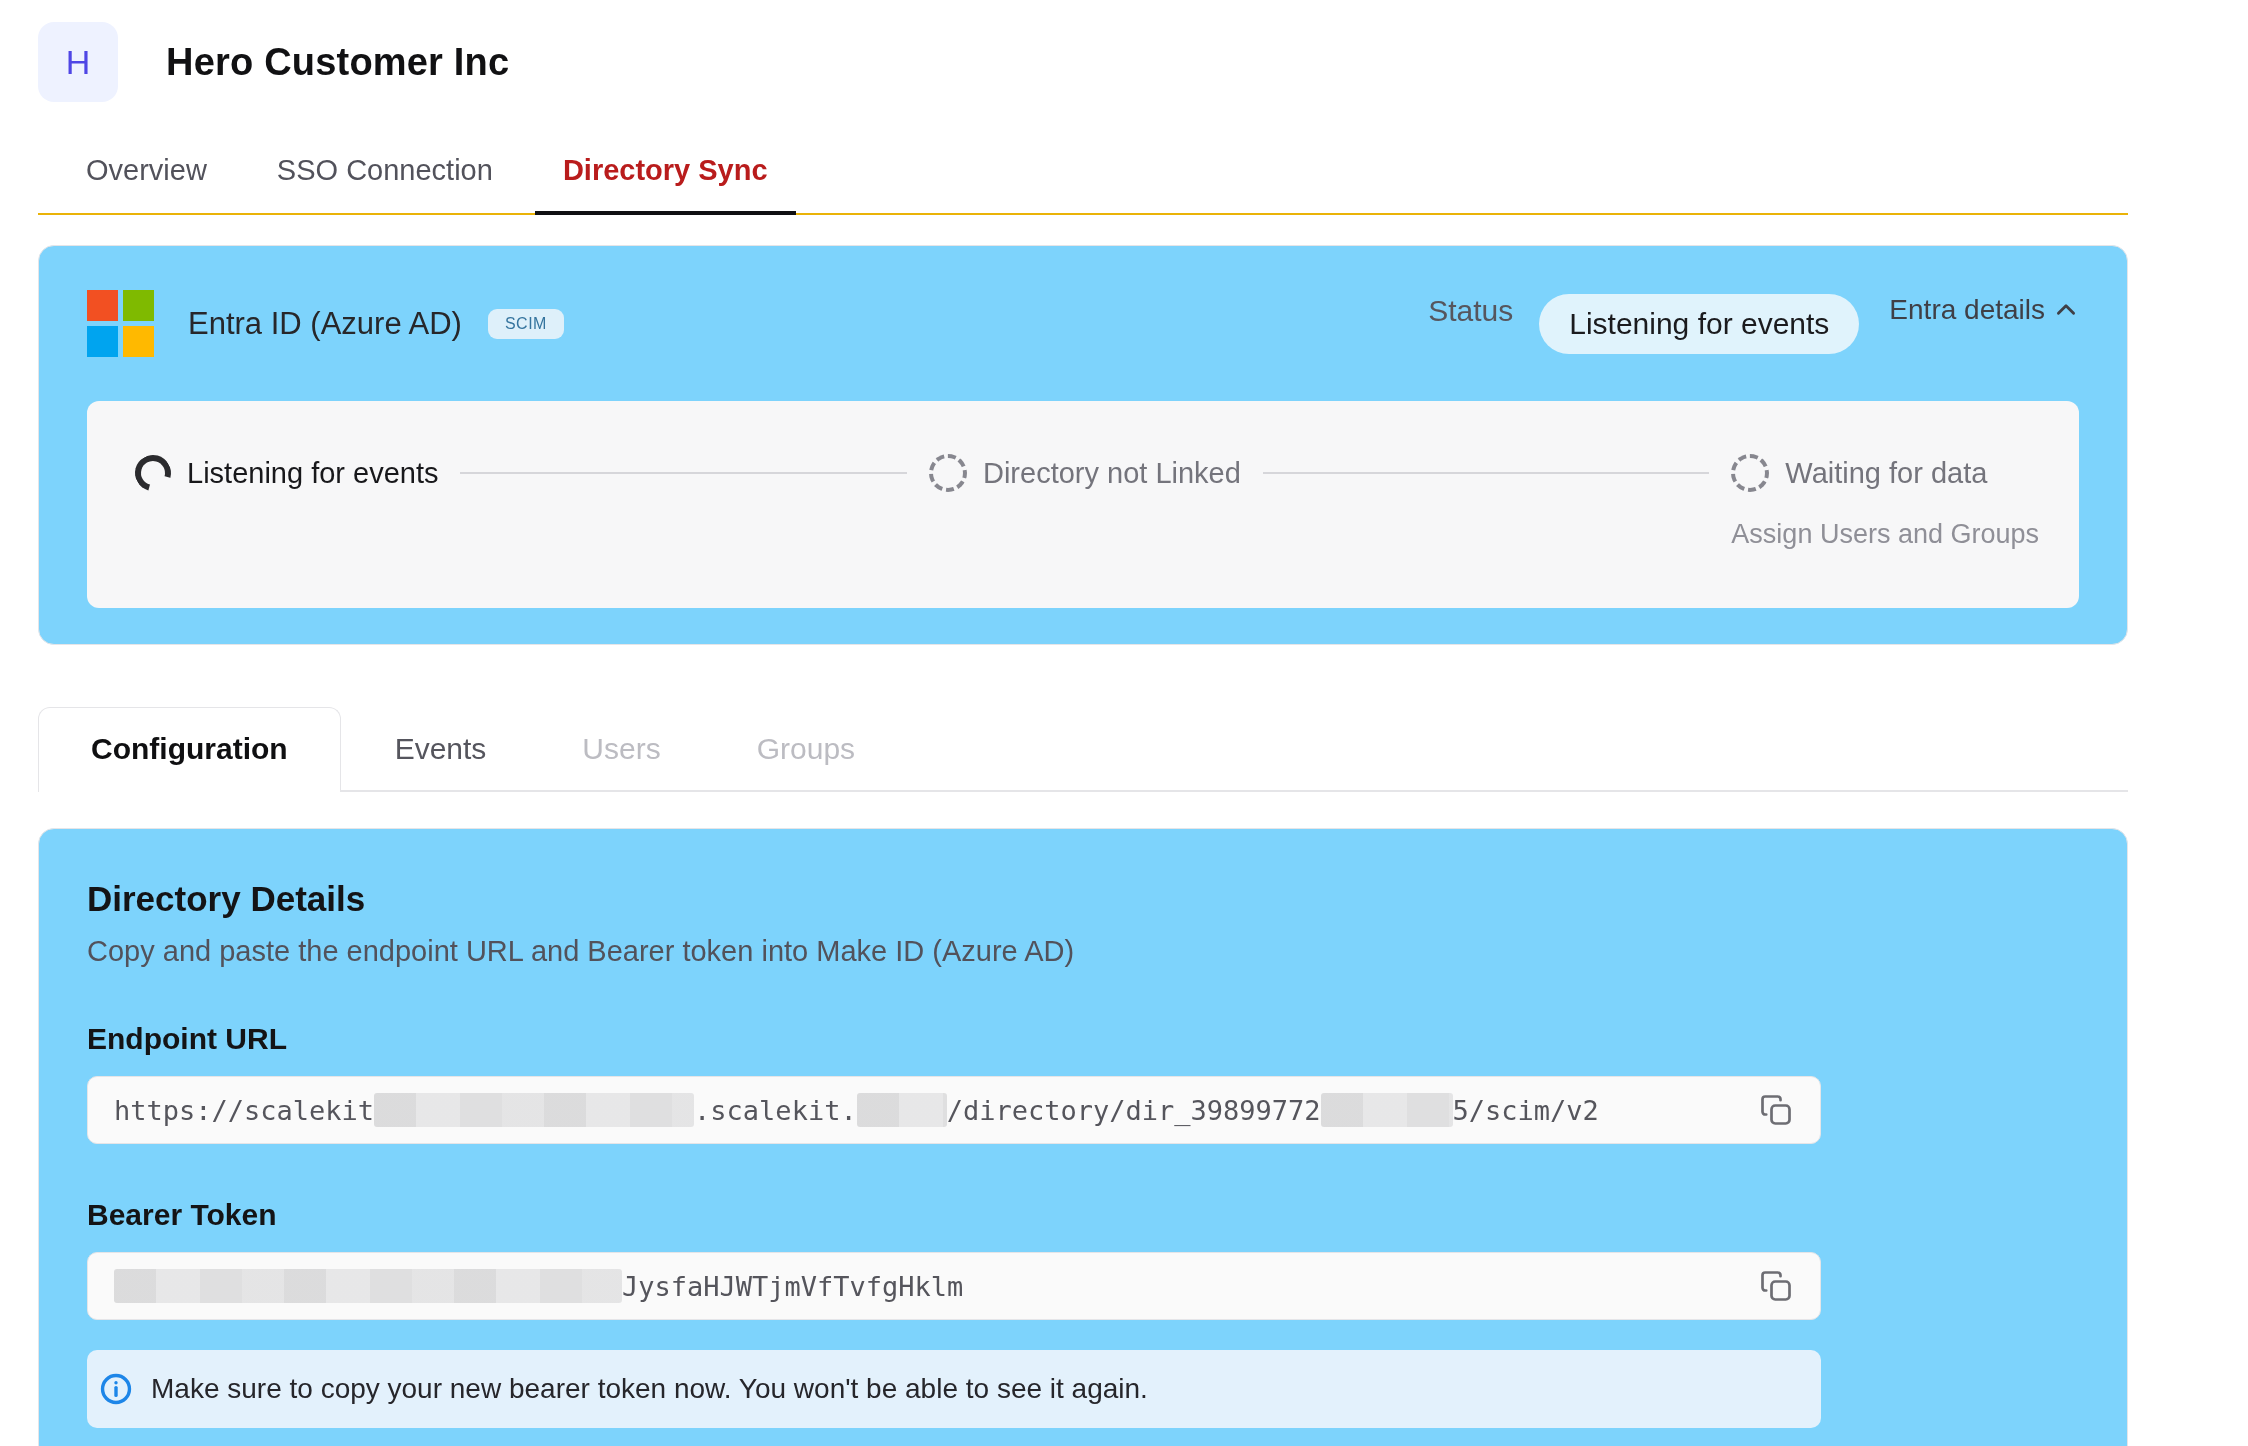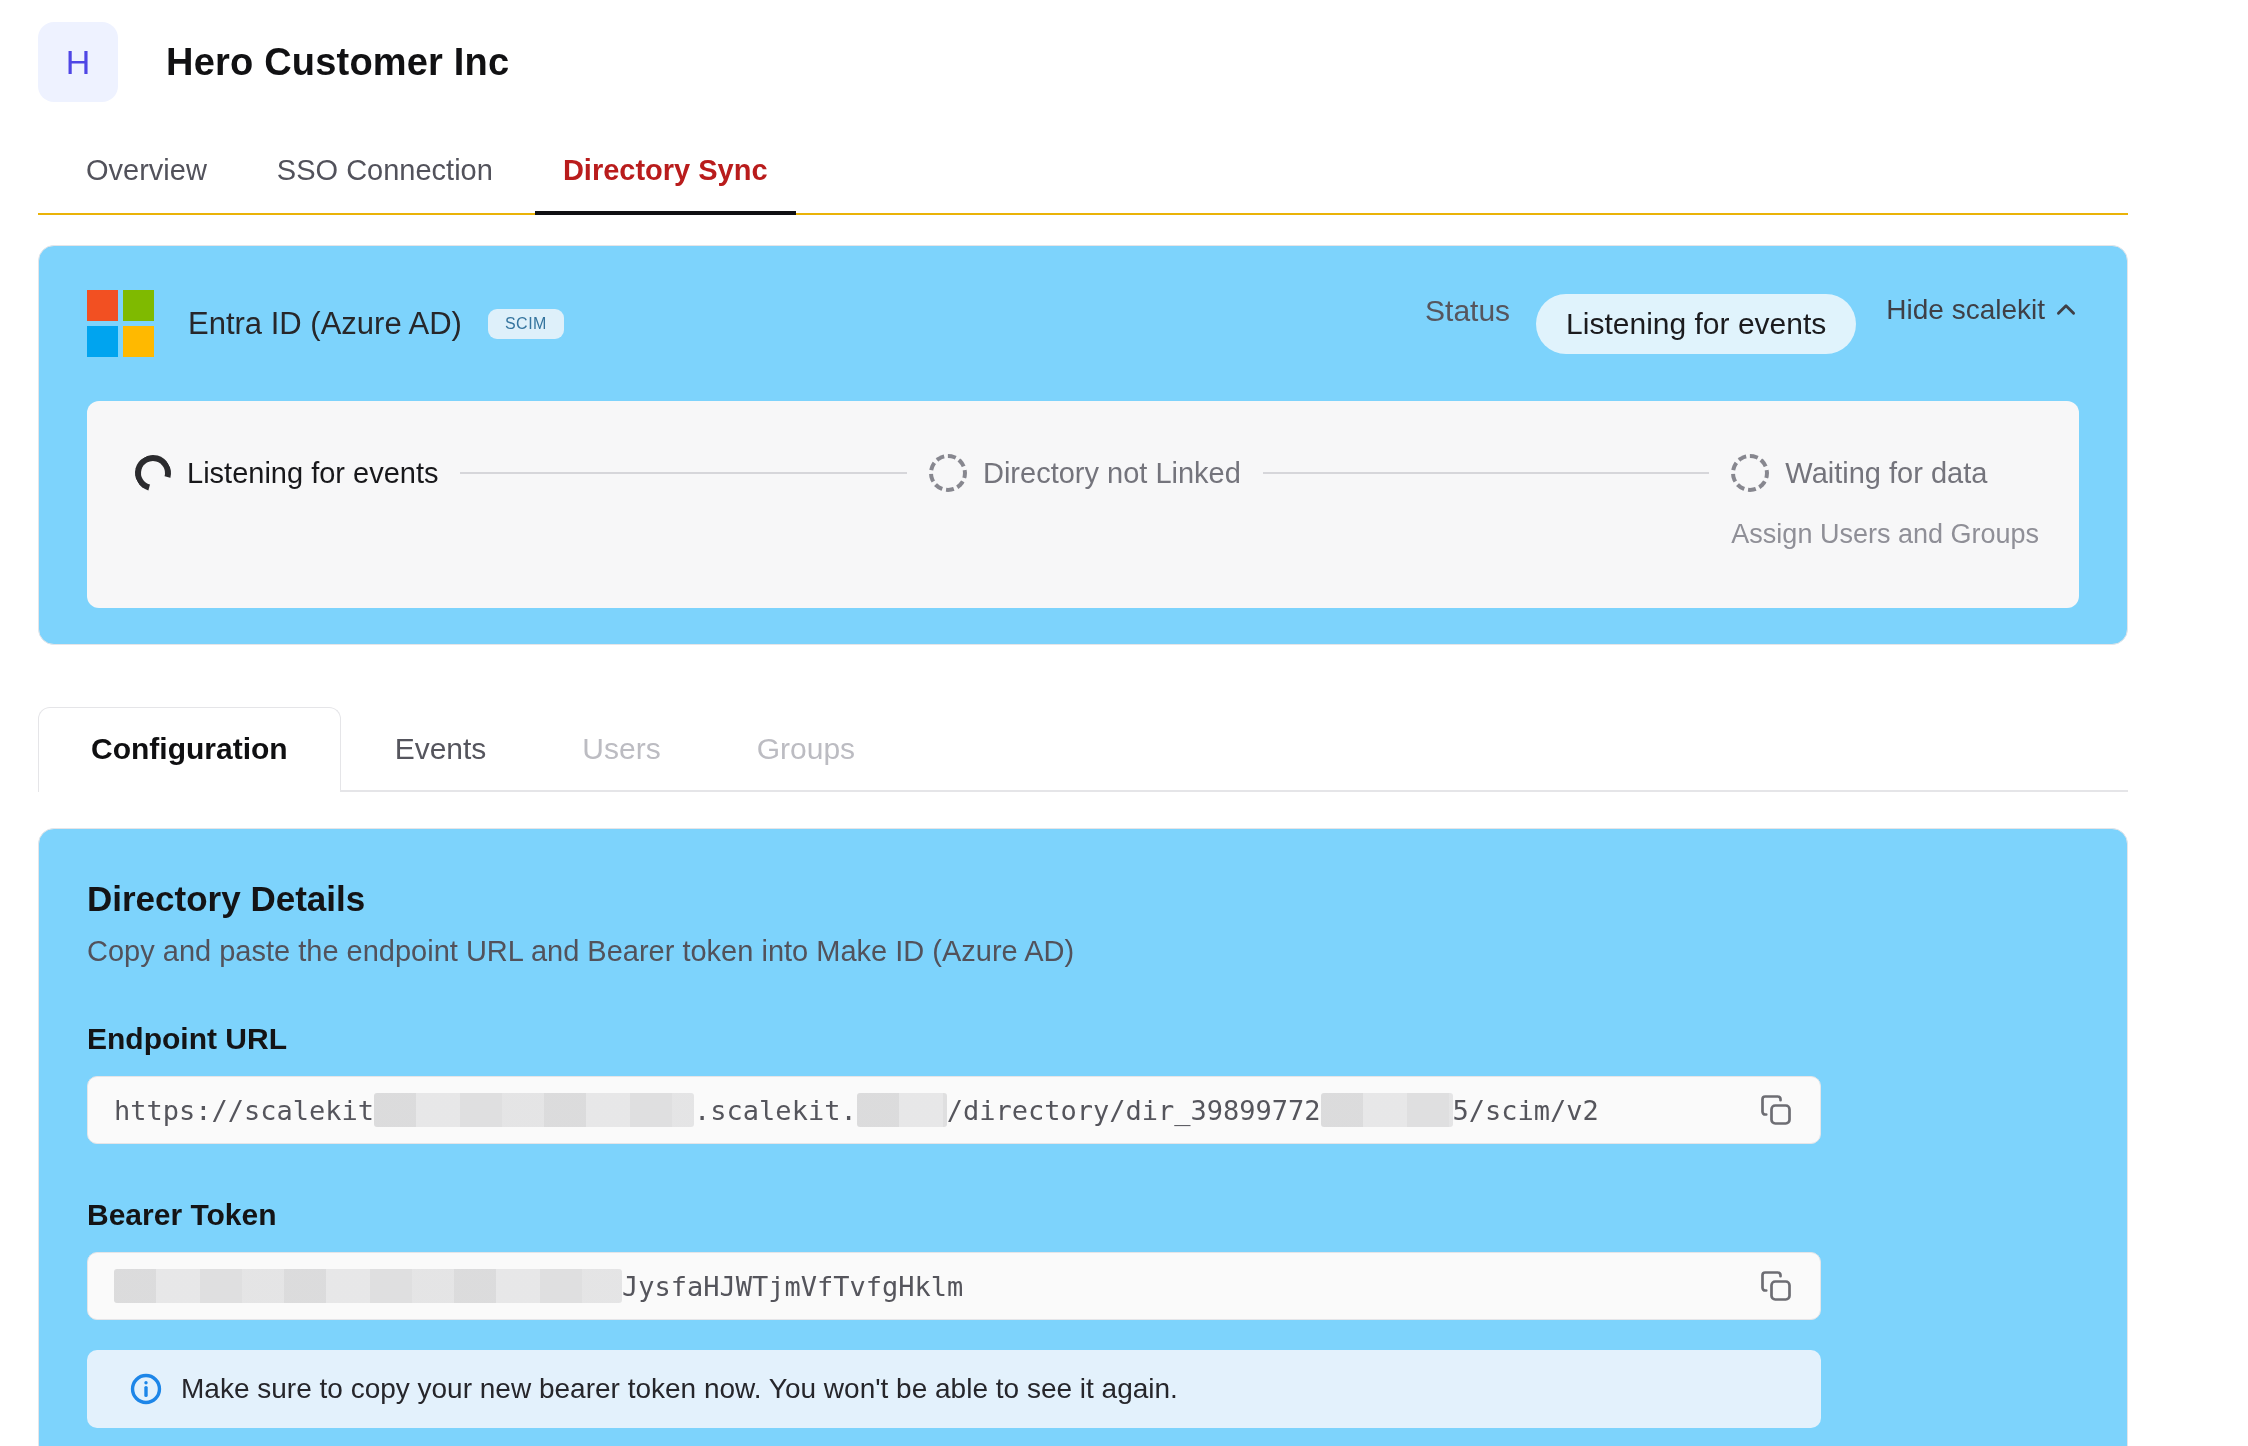--- a/index.html
+++ b/index.html
@@ -78,21 +78,21 @@
   .details-title { font-size:35px; font-weight:600; color:#141416; }
   .details-sub { font-size:29px; color:#52525b; margin-top:16px; }
   .field-label { font-size:30px; font-weight:600; color:#141416; margin-top:54px; }
   .value-field { margin-top:20px; height:68px; background:#fafafa; border:1.5px solid #e5e5e8;
     border-radius:10px; display:flex; align-items:center; padding:0 26px; width:1734px; }
   .value-text { font-family:"DejaVu Sans Mono", monospace; font-size:27px; color:#55555c;
     display:flex; align-items:center; white-space:nowrap; overflow:hidden; flex:1; }
   .value-field .icon-btn { margin-left:auto; }
 
   .notice { margin-top:30px; width:1734px; background:#e3f1fc; border-radius:10px;
-    padding:22px 42px; display:flex; align-items:center; gap:18px; }
+    padding:22px 12px; display:flex; align-items:center; gap:18px; }
   .notice-text { font-size:28px; color:#26262b; }
   .info-svg { width:34px; height:34px; stroke:#1d86e8; stroke-width:2.4; fill:none;
     stroke-linecap:round; stroke-linejoin:round; flex:none; }
 </style>
 </head>
 <body>
 
 <div class="page">
 
   <div class="header-row">
@@ -115,21 +115,21 @@
           <i class="ms-tr"></i>
           <i class="ms-bl"></i>
           <i class="ms-br"></i>
       </div>
       <div class="provider-name">Entra ID (Azure AD)</div>
       <div class="scim-badge">SCIM</div>
       <div class="head-right">
         <span class="status-label">Status</span>
         <span class="status-pill">Listening for events</span>
         <button class="hide-details">
-          <span>Hide scalekit</span>
+          <span>Entra details</span>
           <svg class="chev-svg" viewBox="0 0 24 24">
             <path d="M5 15l7-7 7 7"></path>
           </svg>
         </button>
       </div>
     </div>
 
     <div class="stepper">
       <div class="step active">
         <div class="step-main">

